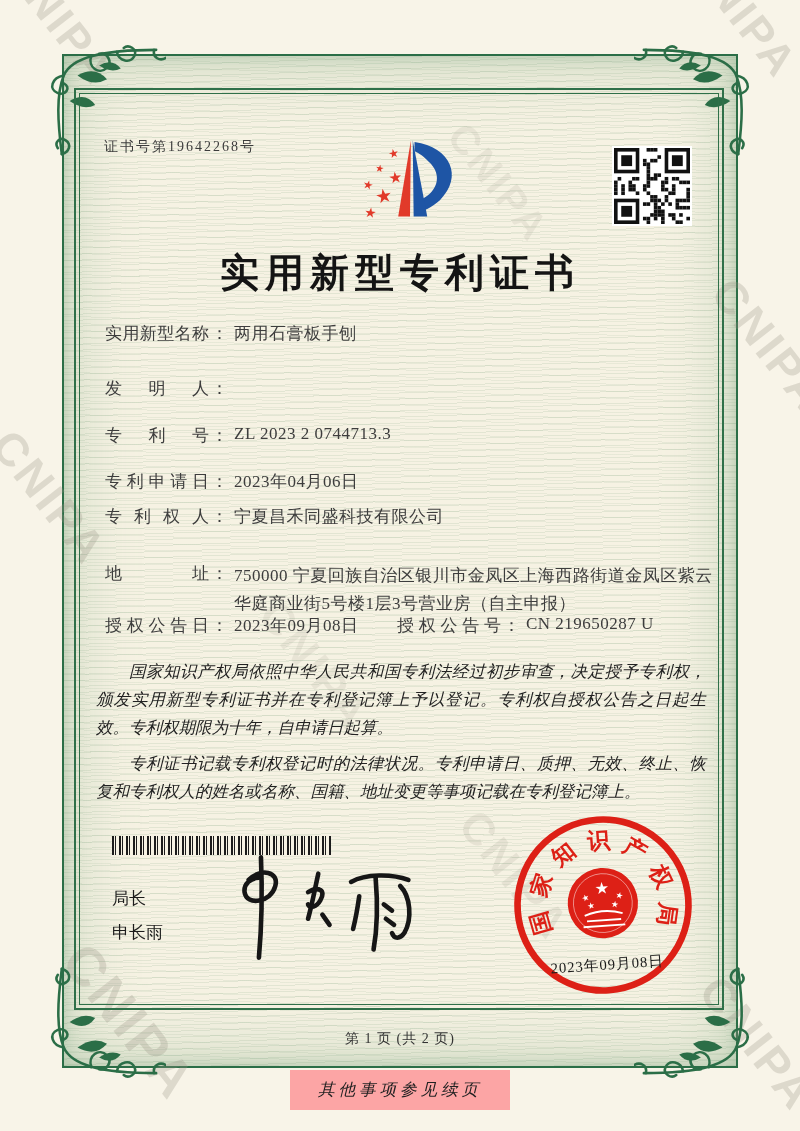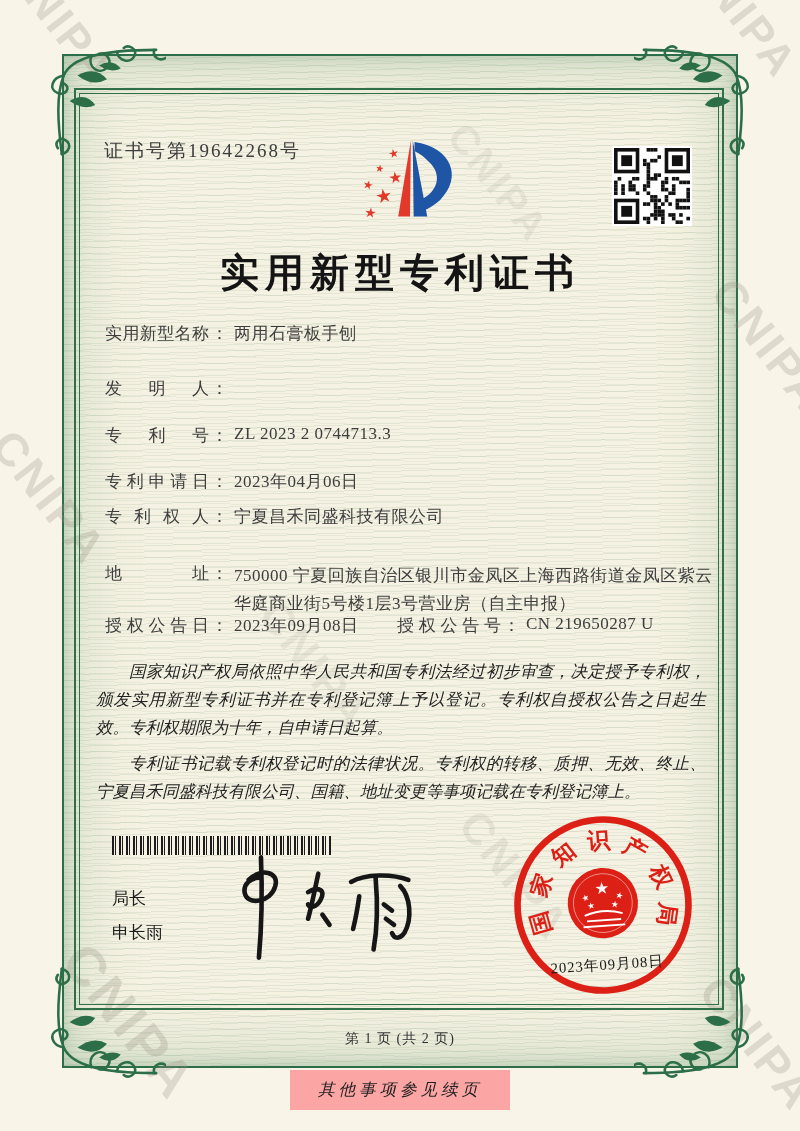--- a/index.html
+++ b/index.html
@@ -50,21 +50,21 @@
   .frame::after {
     content:""; position:absolute; inset:3px;
     border:1px solid #2f7049;
   }
 
   
   .content { position:absolute; inset:0; z-index:3; }
 
   .cert-no {
     position:absolute; left:104px; top:138px;
-    font-size:19px; letter-spacing:2px; color:#3c3c3c;
+    font-size:14px; letter-spacing:2px; color:#3c3c3c;
   }
 
   .logo { position:absolute; left:342px; top:126px; width:136px; height:112px; }
 
   .qr { position:absolute; left:612px; top:146px; width:80px; height:80px; background:#fff; padding:2px; }
   .qr svg { display:block; width:100%; height:100%; fill:#111; }
 
   .title {
     position:absolute; left:0; top:246px; width:100%;
     text-align:center; font-size:39px; font-weight:bold;
@@ -336,21 +336,21 @@
       <span class="val">2023年09月08日</span>
     <span class="grant2">
       <span class="lbl">授权公告号</span>
         <span class="colon">：</span>
         <span class="val">CN 219650287 U</span>
     </span>
   </div>
 
   <div class="paras">
     <p>国家知识产权局依照中华人民共和国专利法经过初步审查，决定授予专利权，颁发实用新型专利证书并在专利登记簿上予以登记。专利权自授权公告之日起生效。专利权期限为十年，自申请日起算。</p>
-    <p>专利证书记载专利权登记时的法律状况。专利权的转移、质押、无效、终止、宁夏昌禾同盛科技有限公司、国籍、地址变更等事项记载在专利登记簿上。</p>
+    <p>专利证书记载专利权登记时的法律状况。专利申请日、质押、无效、终止、恢复和专利权人的姓名或名称、国籍、地址变更等事项记载在专利登记簿上。</p>
   </div>
 
   <div class="barcode"></div>
 
   <div class="officer">
     <div>局长</div>
     <div>申长雨</div>
   </div>
 
   <svg class="signature" viewBox="0 0 210 110">

